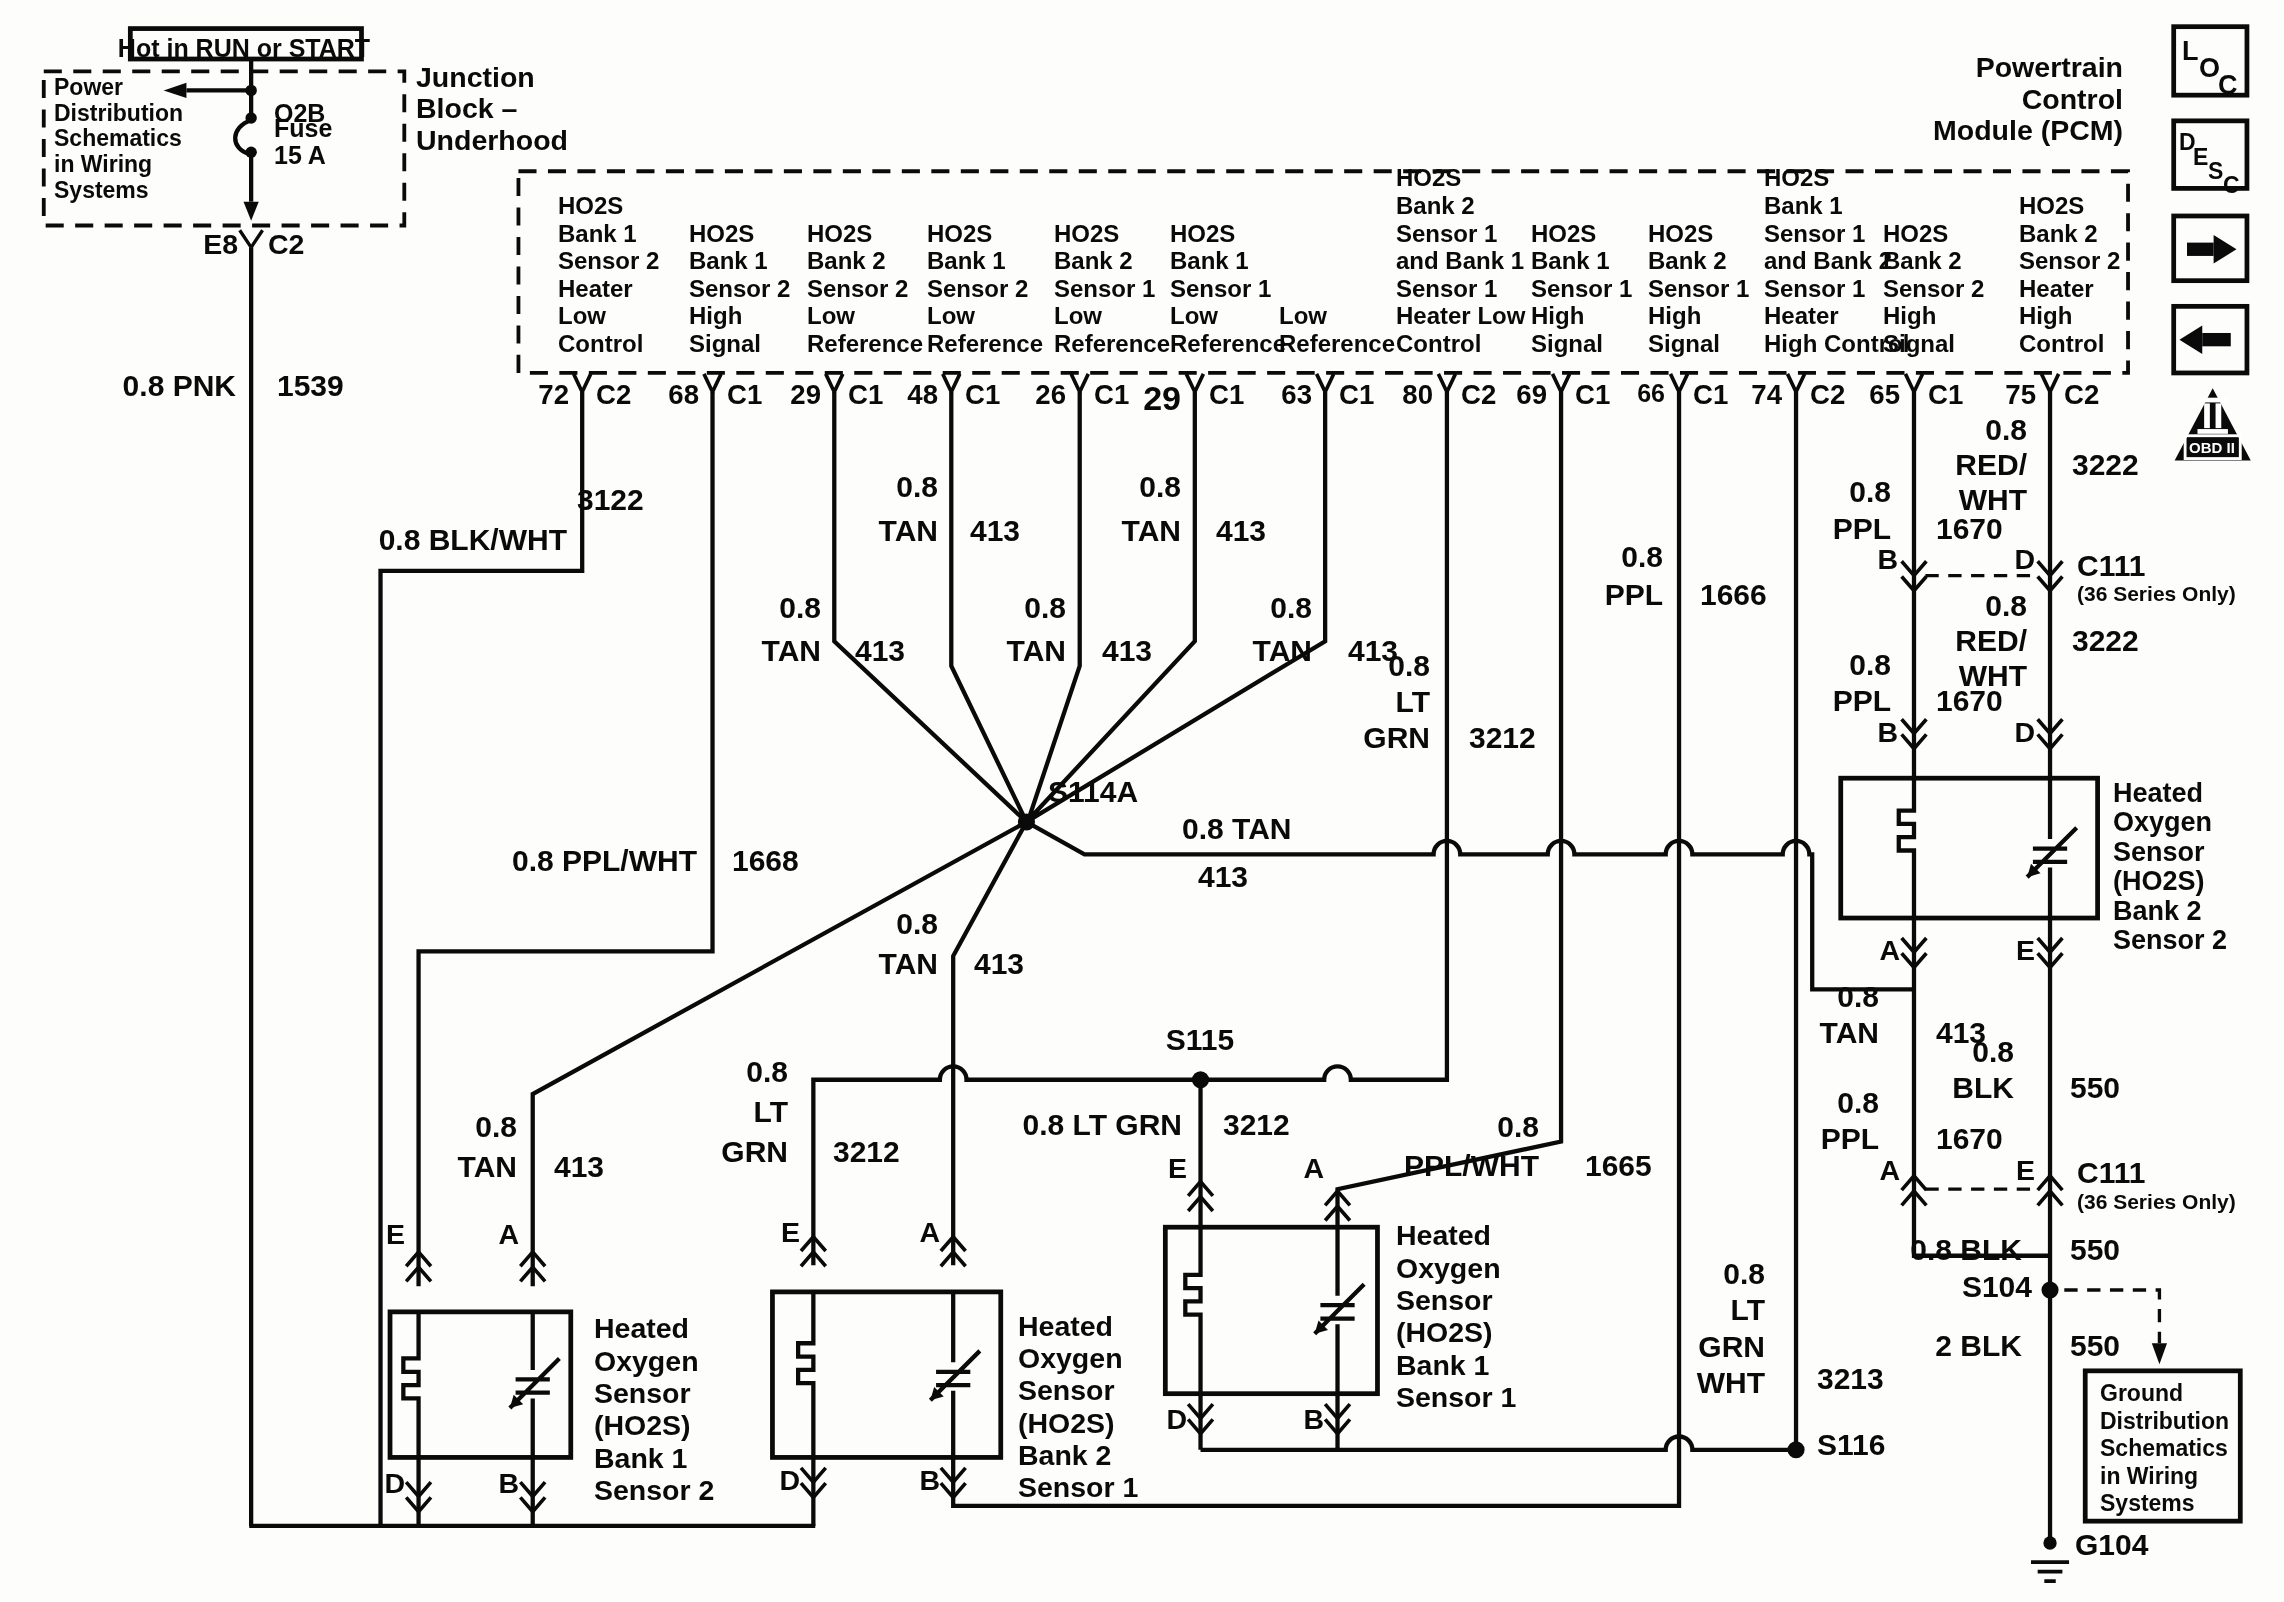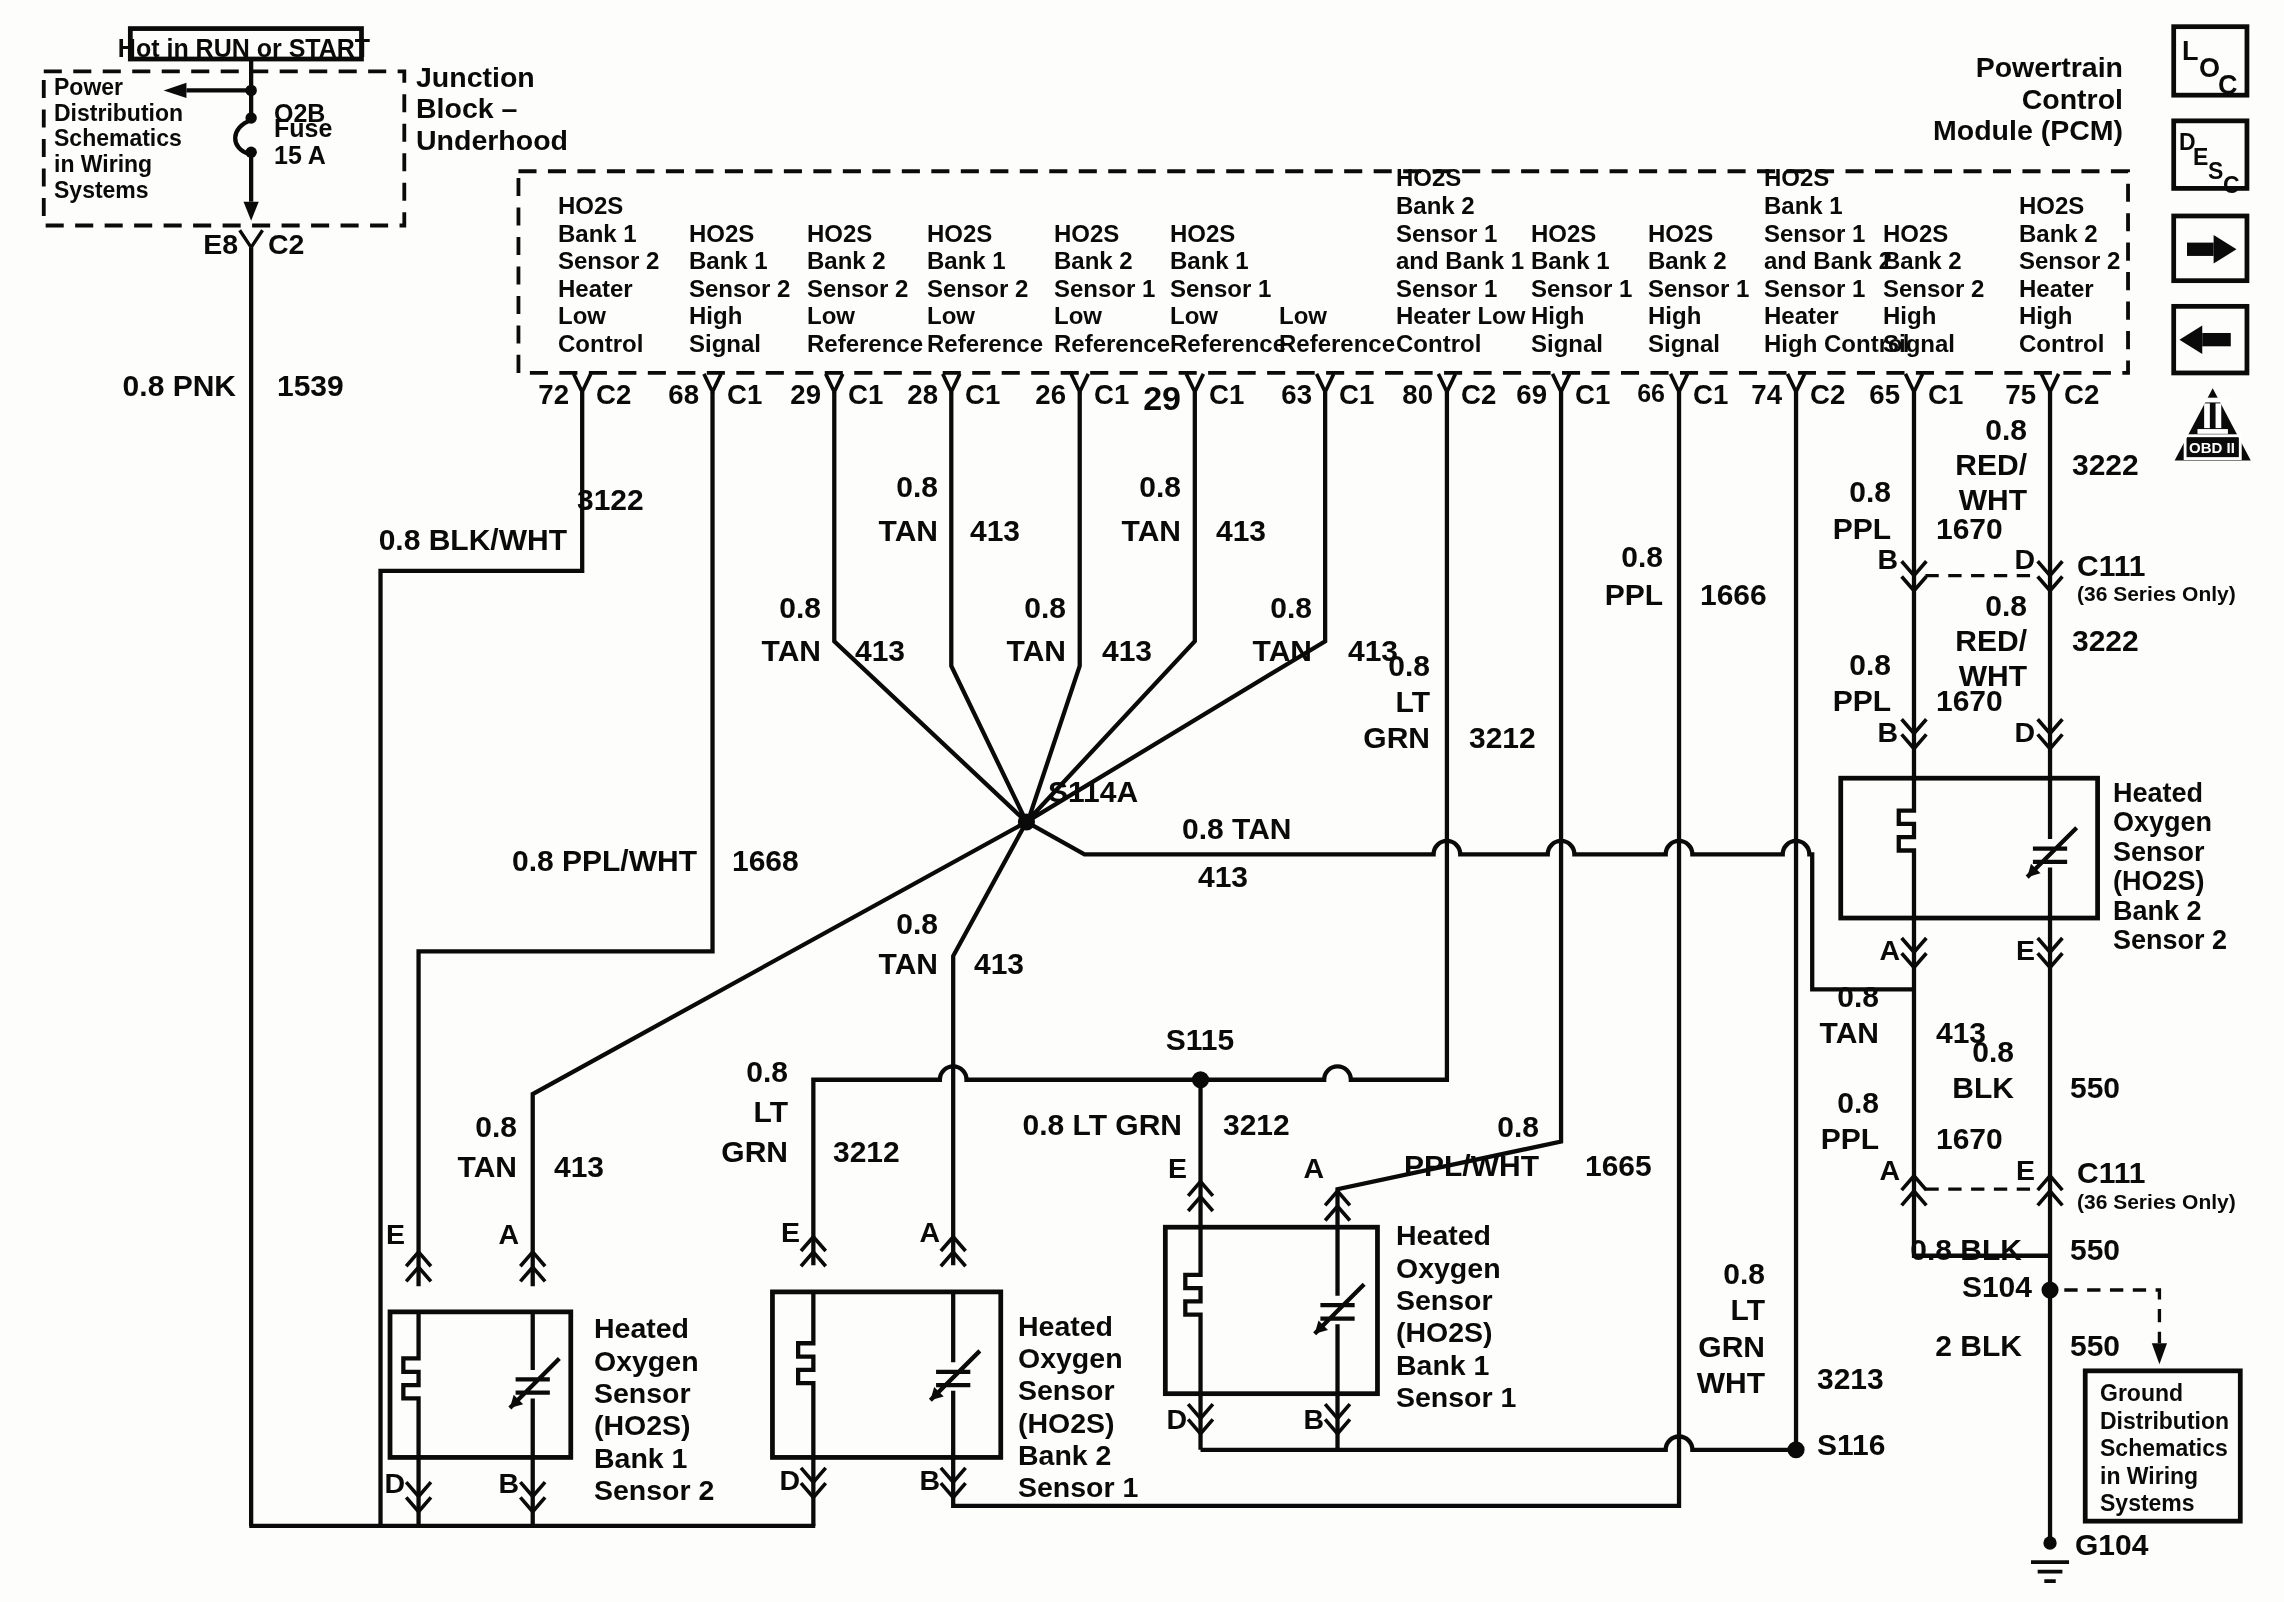--- a/index.html
+++ b/index.html
@@ -342,21 +342,21 @@
       <div class="lb" style="left: 807px; top: 277px; font-size: 24px;">Sensor 2</div>
       <div class="lb" style="left: 807px; top: 304px; font-size: 24px;">Low</div>
       <div class="lb" style="left: 807px; top: 332px; font-size: 24px;">Reference</div>
       <div class="lb ar" style="left: 821px; top: 381px; font-size: 27.6px;">29</div>
       <div class="lb" style="left: 848px; top: 381px; font-size: 27.6px;">C1</div>
       <div class="lb" style="left: 927px; top: 222px; font-size: 24px;">HO2S</div>
       <div class="lb" style="left: 927px; top: 249px; font-size: 24px;">Bank 1</div>
       <div class="lb" style="left: 927px; top: 277px; font-size: 24px;">Sensor 2</div>
       <div class="lb" style="left: 927px; top: 304px; font-size: 24px;">Low</div>
       <div class="lb" style="left: 927px; top: 332px; font-size: 24px;">Reference</div>
-      <div class="lb ar" style="left: 938px; top: 381px; font-size: 27.6px;">28</div>
+      <div class="lb ar" style="left: 938px; top: 381px; font-size: 27.6px;">48</div>
       <div class="lb" style="left: 965px; top: 381px; font-size: 27.6px;">C1</div>
       <div class="lb" style="left: 1054px; top: 222px; font-size: 24px;">HO2S</div>
       <div class="lb" style="left: 1054px; top: 249px; font-size: 24px;">Bank 2</div>
       <div class="lb" style="left: 1054px; top: 277px; font-size: 24px;">Sensor 1</div>
       <div class="lb" style="left: 1054px; top: 304px; font-size: 24px;">Low</div>
       <div class="lb" style="left: 1054px; top: 332px; font-size: 24px;">Reference</div>
       <div class="lb ar" style="left: 1066px; top: 381px; font-size: 27.6px;">26</div>
       <div class="lb" style="left: 1094px; top: 381px; font-size: 27.6px;">C1</div>
       <div class="lb" style="left: 1170px; top: 222px; font-size: 24px;">HO2S</div>
       <div class="lb" style="left: 1170px; top: 249px; font-size: 24px;">Bank 1</div>

